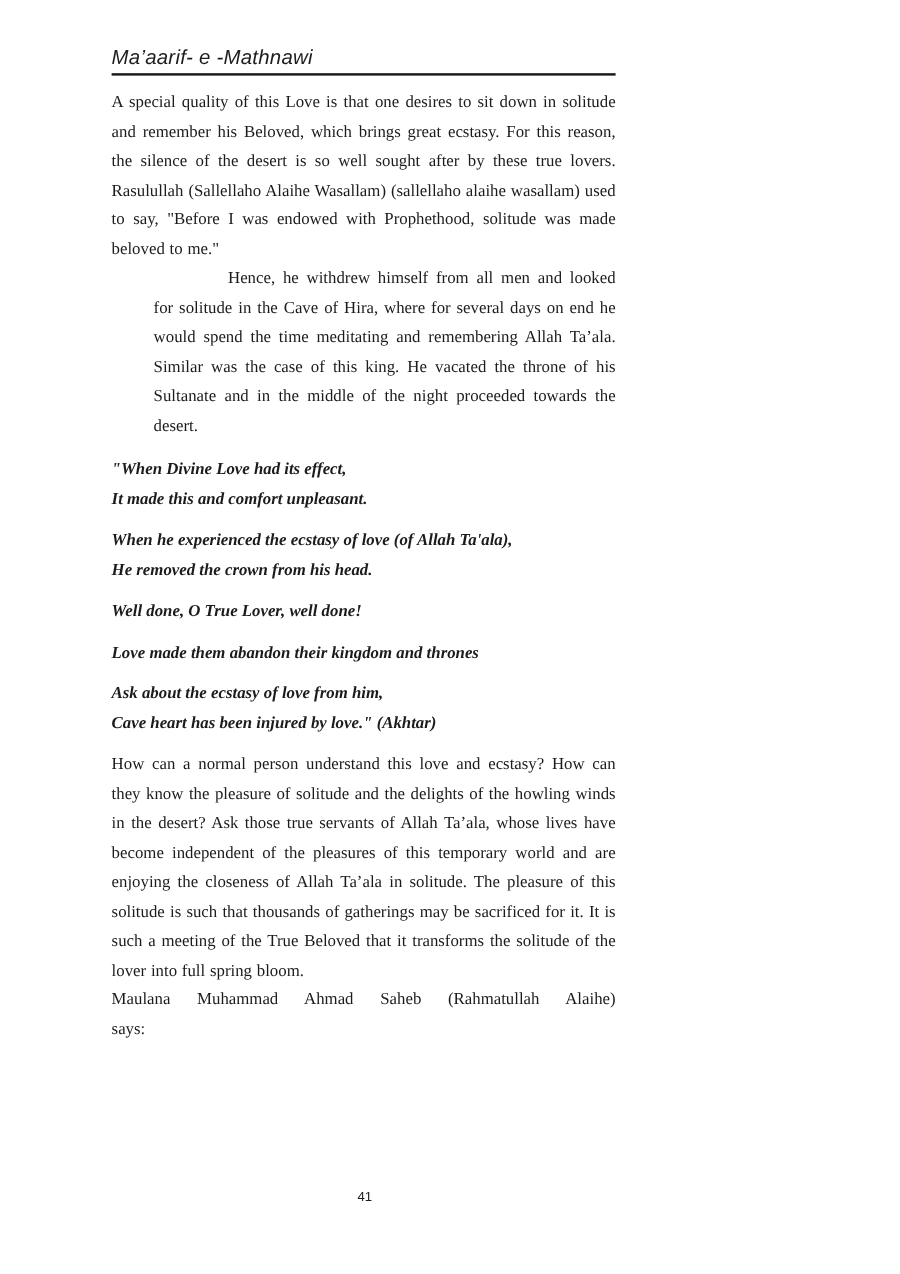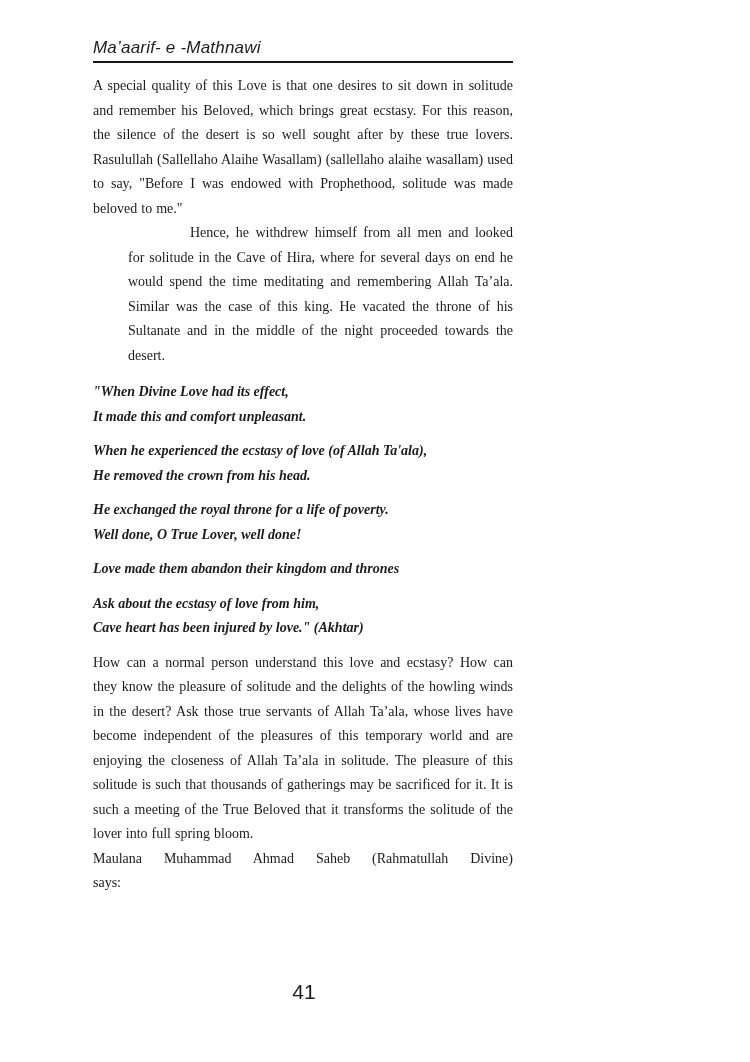--- a/index.html
+++ b/index.html
@@ -62,21 +62,21 @@
     text-align: justify;
     text-align-last: justify;
   }
   .page-number {
     position: absolute;
     left: 0;
     right: 0;
     bottom: 58px;
     text-align: center;
     font-family: "Liberation Sans", sans-serif;
-    font-size: 21px;
+    font-size: 11px;
     color: #1b1b1b;
   }
 </style>
 </head>
 <body>
 
 <div class="page">
 
   <header class="page-header">
     <span class="header-title">Ma’aarif- e -Mathnawi</span>
@@ -92,36 +92,35 @@
       <div class="poetry-line">"When Divine Love had its effect,</div>
       <div class="poetry-line">It made this and comfort unpleasant.</div>
     </div>
 
     <div class="poetry">
       <div class="poetry-line">When he experienced the ecstasy of love (of Allah Ta'ala),</div>
       <div class="poetry-line">He removed the crown from his head.</div>
     </div>
 
     <div class="poetry">
-      <div class="poetry-line">He exchanged the royal throne for a life of poverty.</div>
       <div class="poetry-line">Well done, O True Lover, well done!</div>
     </div>
 
     <div class="poetry">
       <div class="poetry-line">Love made them abandon their kingdom and thrones</div>
     </div>
 
     <div class="poetry">
       <div class="poetry-line">Ask about the ecstasy of love from him,</div>
       <div class="poetry-line">Cave heart has been injured by love." (Akhtar)</div>
     </div>
 
     <p class="para">How can a normal person understand this love and ecstasy? How can they know the pleasure of solitude and the delights of the howling winds in the desert? Ask those true servants of Allah Ta’ala, whose lives have become independent of the pleasures of this temporary world and are enjoying the closeness of Allah Ta’ala in solitude. The pleasure of this solitude is such that thousands of gatherings may be sacrificed for it. It is such a meeting of the True Beloved that it transforms the solitude of the lover into full spring bloom.</p>
 
-    <p class="para force-last-justify">Maulana Muhammad Ahmad Saheb (Rahmatullah Divine)</p>
+    <p class="para force-last-justify">Maulana Muhammad Ahmad Saheb (Rahmatullah Alaihe)</p>
 
     <p class="para">says:</p>
 
   </main>
 
   <div class="page-number">41</div>
 
 </div>
 
 </body></html>

